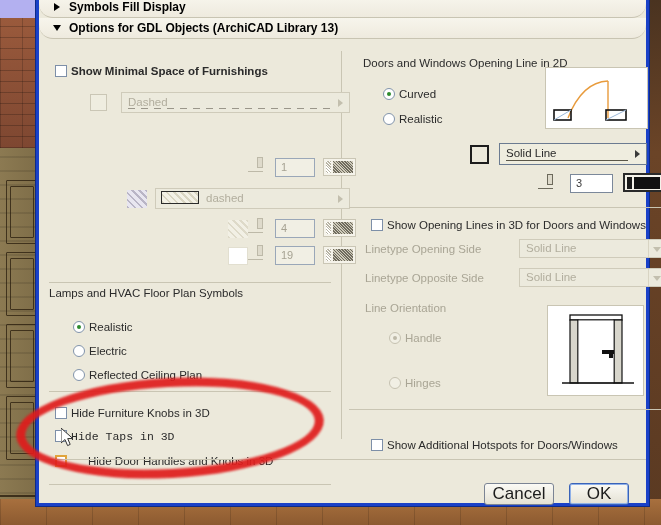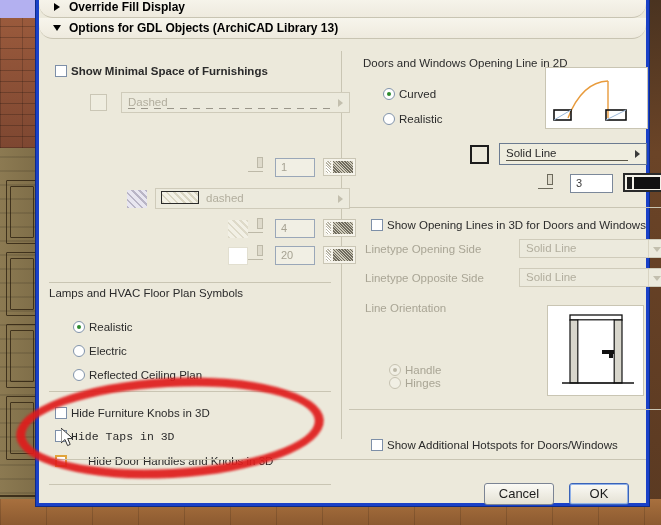--- a/index.html
+++ b/index.html
@@ -245,21 +245,21 @@
   .preview {
     position:absolute; box-sizing:border-box;
     background:#fff; border:1px solid #c9c5b3;
   }
 
   
   .btn {
     position:absolute; box-sizing:border-box;
     height:22px; border:1px solid #7b8494; border-radius:3px;
     background:linear-gradient(180deg,#fbfaf5,#e4e1d4);
-    font-size:13px; color:#1c1c1c; text-align:center; line-height:20px;
+    font-size:17px; color:#1c1c1c; text-align:center; line-height:20px;
   }
   .btn.primary {
     border:1px solid #3a63b8;
     box-shadow:0 0 0 1px #8fb0e8 inset;
   }
   .footer-div {
     position:absolute; left:10px; right:10px; height:1px; background:#c9c5b3;
   }
 
   
@@ -293,21 +293,21 @@
   <div class="panel-line" style="left:10px; top:402px; width:22px; height:50px;"></div>
   <div class="bg-right-wall"></div>
   <div class="bg-floor"></div>
   <div class="bg-floor-edge"></div>
 </div>
 
 <div id="dialog">
 
   <div class="sec-head first">
     <span class="tri right"></span>
-    <span>Override Fill Display</span>
+    <span>Symbols Fill Display</span>
   </div>
   <div class="sec-head">
     <span class="tri down"></span>
     <span>Options for GDL Objects (ArchiCAD Library 13)</span>
   </div>
 
   <div id="content">
     <div class="vdiv"></div>
 
     <div class="col-left">
@@ -340,21 +340,21 @@
       <div class="fillsw dimhatch" style="left:189px; top:179px;"></div>
       <div class="pen dim" style="left:208px; top:177px;"></div>
       <div class="num" style="left:236px; top:178px;">4</div>
       <div class="swatch dim" style="left:284px; top:178px;">
         <span class="bar"></span>
         <span class="blk"></span>
       </div>
 
       <div class="fillsw white" style="left:189px; top:206px; border:1px solid #e2dfd0;"></div>
       <div class="pen dim" style="left:208px; top:204px;"></div>
-      <div class="num" style="left:236px; top:205px;">20</div>
+      <div class="num" style="left:236px; top:205px;">19</div>
       <div class="swatch dim" style="left:284px; top:205px;">
         <span class="bar"></span>
         <span class="blk"></span>
       </div>
 
       <div class="hdiv" style="left:10px; top:241px; width:282px;"></div>
 
       <div class="lbl" style="position:absolute; left:10px; top:246px;">Lamps and HVAC Floor Plan Symbols</div>
       <div class="row" style="left:34px; top:276px;">
         <span class="rb on"></span><span class="lbl">Realistic</span>
@@ -432,21 +432,21 @@
       </div>
 
       <div class="lbl dim" style="position:absolute; left:24px; top:231px;">Linetype Opposite Side</div>
       <div class="ddl" style="left:178px; top:227px; width:148px; height:19px;">
         <span>Solid Line</span>
         <span class="chev"></span>
       </div>
 
       <div class="lbl dim" style="position:absolute; left:24px; top:261px;">Line Orientation</div>
 
-      <div class="row" style="left:48px; top:287px;margin-top:32px;">
+      <div class="row" style="left:48px; top:287px;">
         <span class="rb dim on"></span><span class="lbl dim">Handle</span>
       </div>
       <div class="row" style="left:48px; top:304px;margin-top:28px;">
         <span class="rb dim"></span><span class="lbl dim">Hinges</span>
       </div>
 
       <div class="preview" style="left:206px; top:264px; width:97px; height:91px;">
         <svg width="97" height="91" viewBox="0 0 97 91">
           <rect x="22" y="9" width="52" height="5" fill="none" stroke="#111" stroke-width="1.3"></rect>
           <rect x="22" y="14" width="8" height="63" fill="#d8d6cc" stroke="#111" stroke-width="1.2"></rect>

